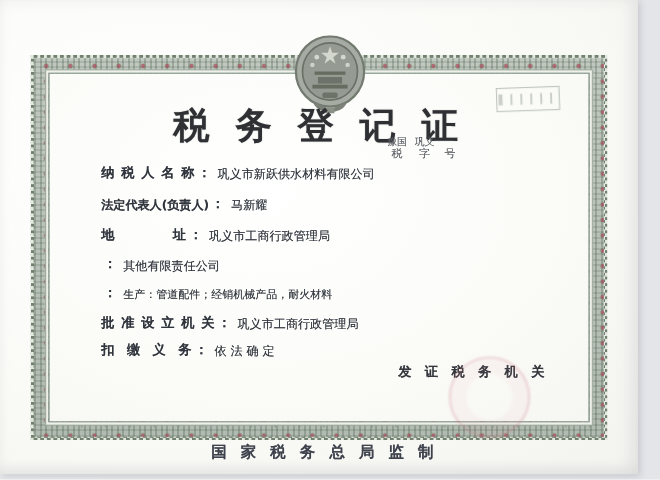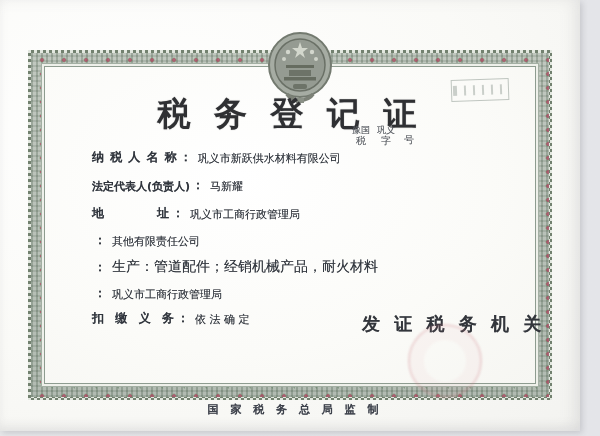--- a/index.html
+++ b/index.html
@@ -61,24 +61,24 @@
   .cn-suffix{font-size:10px;margin-top:11px;margin-left:2px;}
   
   .field-row{
     position:absolute;left:92px;display:flex;align-items:flex-end;
     color:#30353d;text-shadow:0 0 .6px rgba(48,53,61,.55);white-space:pre;
   }
   .flabel{font-size:12px;font-weight:bold;letter-spacing:1px;min-width:78px;}
   .flabel.compact{font-size:11px;letter-spacing:0;}
   .fcolon{font-size:12px;font-weight:bold;margin:0 6px 0 2px;}
   .fvalue{font-size:11px;}
-  .fvalue.small-val{font-size:14px;}
+  .fvalue.small-val{font-size:10px;}
   
   .issuer{
-    position:absolute;left:362px;top:312px;font-size:18px;font-weight:bold;
+    position:absolute;left:362px;top:330px;font-size:12px;font-weight:bold;
     letter-spacing:4px;color:#33363c;text-shadow:0 0 .6px rgba(51,54,60,.5);white-space:nowrap;
   }
   .issue-date{
     position:absolute;left:324px;top:347px;font-size:14px;color:#3a3d44;
     text-shadow:0 0 .6px rgba(58,61,68,.5);white-space:nowrap;
   }
   .issue-date .unit{font-size:10px;position:relative;top:3px;margin:0 4px 0 1px;}
   .issue-date .day-num{position:relative;top:-3px;}
   
   .seal-round{
@@ -90,21 +90,21 @@
   .stamp-rect{
     position:absolute;left:451px;top:79px;width:56px;height:20px;
     border:1px solid rgba(115,130,120,.55);transform:rotate(-2deg);
     background:repeating-linear-gradient(90deg, rgba(100,115,105,.40) 0 2px, transparent 2px 9px);
     background-size:auto 10px;background-position:3px 5px;background-repeat:repeat-x;
     filter:blur(.5px);opacity:.8;
   }
   
   .footer-note{
     position:absolute;left:0;top:402px;width:590px;text-align:center;
-    font-size:11px;font-weight:bold;letter-spacing:4px;color:#3e424c;
+    font-size:14px;font-weight:bold;letter-spacing:4px;color:#3e424c;
     text-shadow:0 0 .5px rgba(62,66,76,.5);
   }
 </style>
 </head>
 <body>
 
 <div class="paper">
 
   <div class="frame">
     <div class="frame-band"></div>
@@ -167,20 +167,21 @@
   </div>
   <div class="field-row" style="top:232px">
     <span class="fcolon">：</span>
     <span class="fvalue">其他有限责任公司</span>
   </div>
   <div class="field-row" style="top:258px">
     <span class="fcolon">：</span>
     <span class="fvalue small-val">生产：管道配件；经销机械产品，耐火材料</span>
   </div>
   <div class="field-row" style="top:285px">
+    <span class="flabel">批 准 设 立 机 关</span>
     <span class="fcolon">：</span>
     <span class="fvalue">巩义市工商行政管理局</span>
   </div>
   <div class="field-row" style="top:310px">
     <span class="flabel">扣  缴  义  务</span>
     <span class="fcolon">：</span>
     <span class="fvalue">依 法 确 定</span>
   </div>
 
   <div class="issuer">发 证 税 务 机 关</div>

